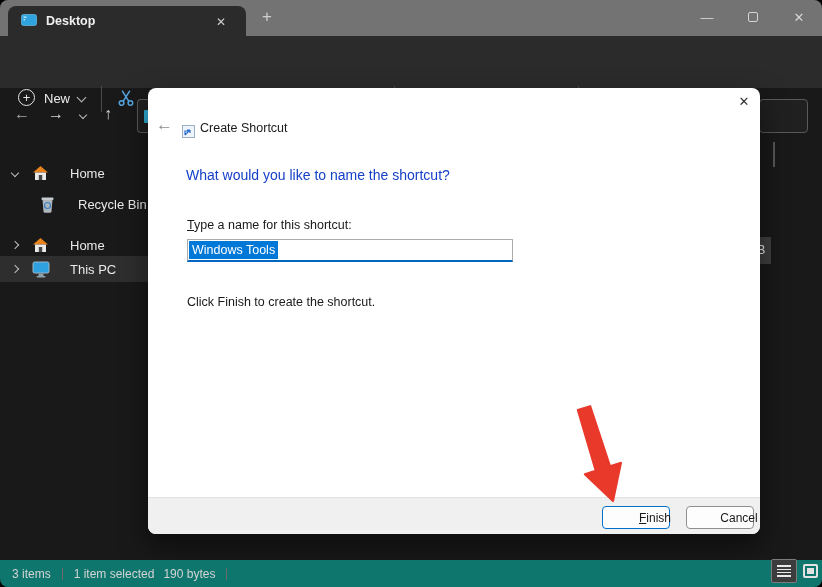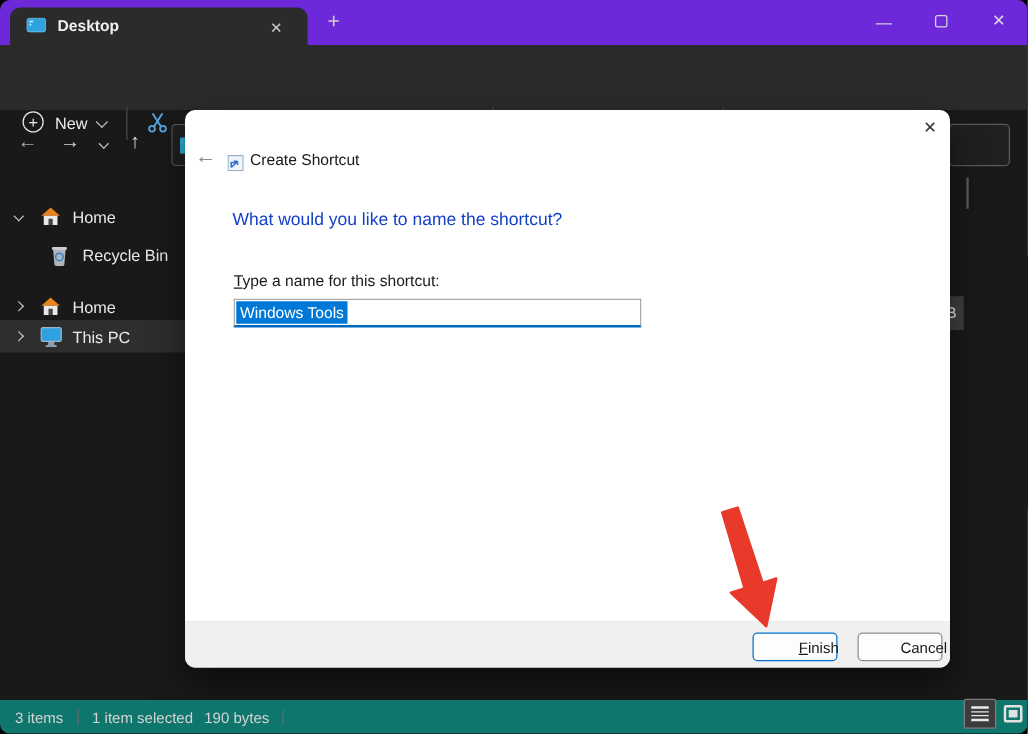--- a/index.html
+++ b/index.html
@@ -1,21 +1,21 @@
 <!DOCTYPE html>
 <html><head>
 <meta charset="utf-8">
 <style>
   html,body{margin:0;padding:0;background:#000;}
   *{box-sizing:border-box;font-family:"Liberation Sans","DejaVu Sans",sans-serif;}
   .abs{position:absolute;}
   #stage{position:relative;width:822px;height:587px;background:#191919;overflow:hidden;border-radius:8px;}
 
   
-  .titlebar{left:0;top:0;width:822px;height:36px;background:#6d28d9;}
+  .titlebar{left:0;top:0;width:822px;height:36px;background:#737373;}
   .tab{left:8px;top:6px;width:238px;height:30px;background:#2b2b2b;border-radius:8px 8px 0 0;}
   .tab-label{left:38px;top:8px;font-size:12.5px;font-weight:600;color:#f0f0f0;}
   .tab-close{left:204px;top:7px;width:18px;height:18px;color:#cfcfcf;font-size:12px;text-align:center;line-height:18px;cursor:default;}
   .newtab{left:256px;top:6px;width:22px;height:22px;color:#cfcfcf;font-size:17px;text-align:center;line-height:22px;}
   .wc{width:46px;height:34px;top:0;display:flex;align-items:center;justify-content:center;color:#d6d6d6;}
   .wc-min{left:684px;font-size:13px;}
   .wc-max-box{width:10px;height:10px;border:1px solid #d6d6d6;border-radius:2px;}
   .wc-close{left:776px;font-size:13px;}
 
   
@@ -34,21 +34,21 @@
   .scroll-tick{left:773px;top:142px;width:2px;height:25px;background:#575757;}
   .clipped-cell{left:757px;top:237px;width:14px;height:27px;background:#3f3f3f;color:#ececec;font-size:12.5px;line-height:27px;}
 
   
   .side-row{left:0;width:148px;height:26px;display:flex;align-items:center;color:#e8e8e8;font-size:13px;}
   .side-sel{background:#2e2e2e;}
   .tree-chev{margin-left:12px;width:6px;height:6px;border-right:1.3px solid #bdbdbd;border-bottom:1.3px solid #bdbdbd;}
   .chev-right{transform:rotate(-45deg);}
   .chev-down{transform:rotate(45deg);}
   .side-ico{margin-left:14px;width:18px;height:16px;flex:0 0 auto;}
-  .side-label{margin-left:8px;}
+  .side-label{margin-left:20px;}
 
   
   .statusbar{left:0;top:560px;width:822px;height:27px;background:#0f766e;display:flex;align-items:center;color:#d4d4d4;font-size:12px;}
   .st-div{width:1px;height:12px;background:#6a6a6a;margin:0 11px;}
   .toggle1{left:771px;top:559px;width:26px;height:24px;border:1px solid #7c7c7c;background:#3c3c3c;border-radius:2px;display:flex;align-items:center;justify-content:center;}
   .toggle1 .tg-lines i{display:block;width:14px;height:1.7px;background:#e8e8e8;margin:1.6px 0;}
   .toggle2{left:800px;top:561px;width:21px;height:20px;display:flex;align-items:center;justify-content:center;}
   .tg-thumb{width:15px;height:14px;border:2px solid #e2e2e2;border-radius:2px;}
   .tg-thumb i{display:block;width:7px;height:6px;background:#e2e2e2;margin:2px auto 0;}
 
@@ -231,20 +231,21 @@
     <span class="abs dlg-title">Create Shortcut</span>
 
     <div class="abs dlg-heading" style="color:#1540c8;">What would you like to name the shortcut?</div>
 
     <div class="abs dlg-label"><span class="u">T</span><span>ype a name for this shortcut:</span></div>
 
     <div class="abs dlg-input">
       <span class="selval">Windows Tools</span>
     </div>
 
+    <div class="abs dlg-instruction">Click Finish to create the shortcut.</div>
 
     <div class="abs dlg-footer"></div>
     <div class="abs btn btn-finish">
         <span><span class="u">F</span><span>inish</span></span>
       </div>
     <div class="abs btn btn-cancel">Cancel</div>
   </div>
 
   <div class="abs statusbar">
     <span style="margin-left:12px;">3 items</span>

